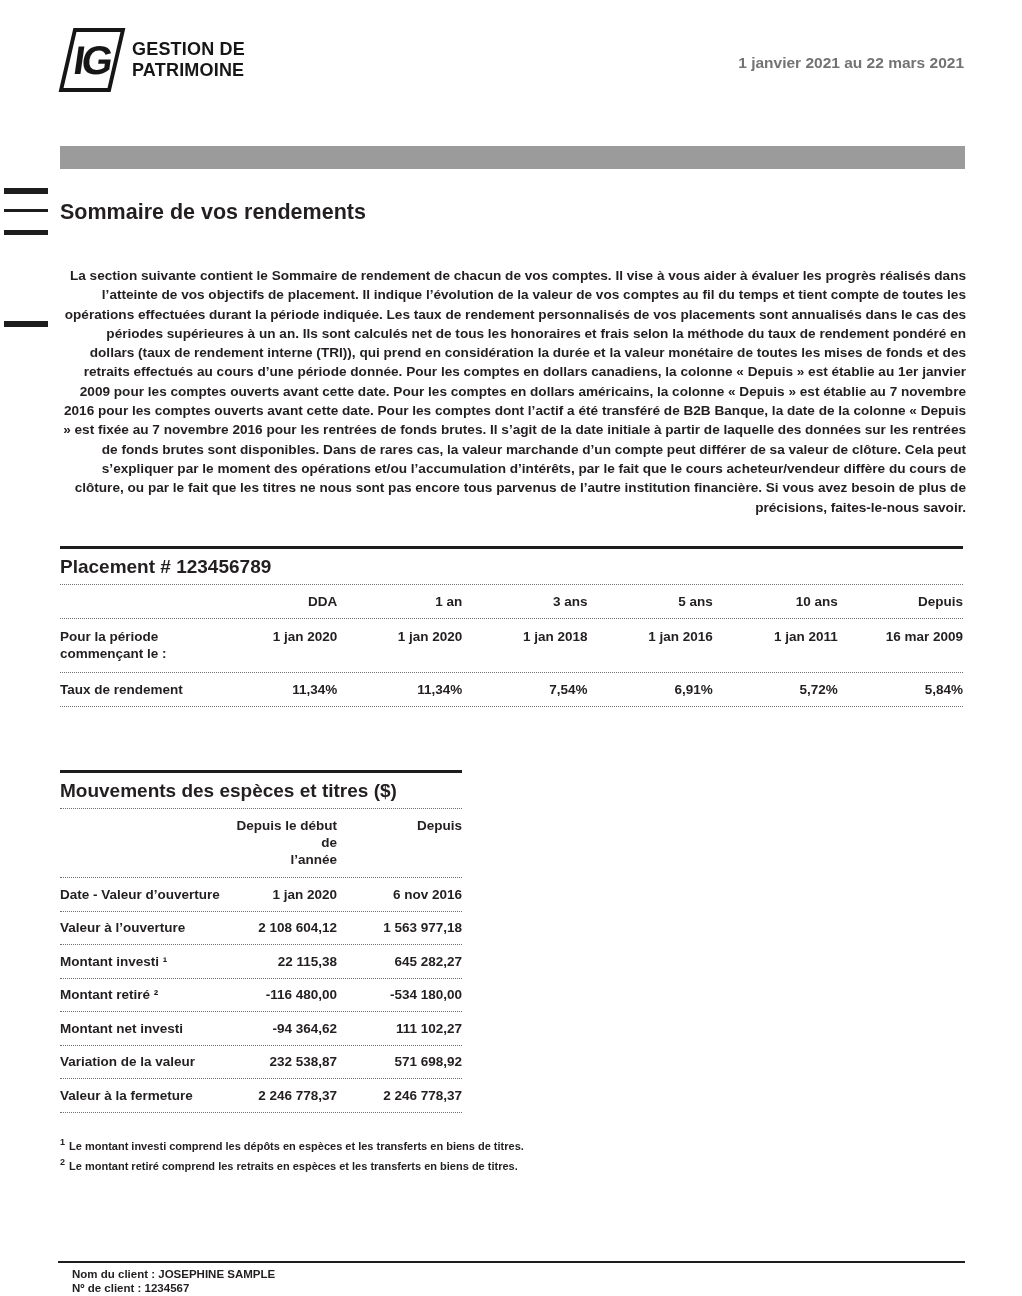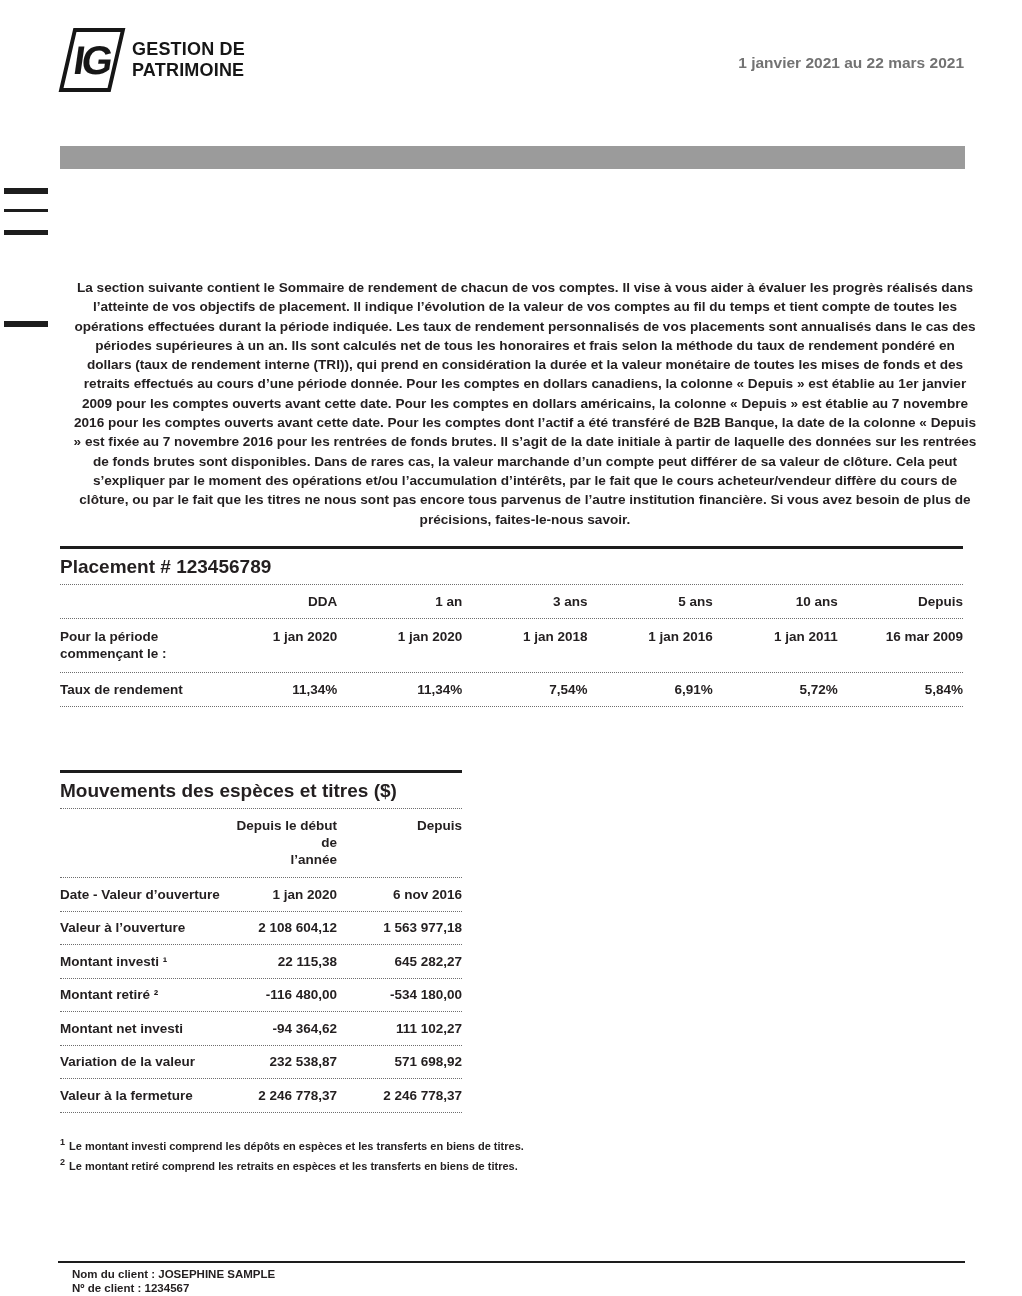--- a/index.html
+++ b/index.html
@@ -35,23 +35,23 @@
   .mark.m1{top:188px;height:6px;}
   .mark.m2{top:209px;height:3px;}
   .mark.m3{top:230px;height:5px;}
   .mark.m4{top:321px;height:6px;}
   
   .page-title{
     position:absolute;left:60px;top:200px;margin:0;
     font-size:21.5px;font-weight:bold;color:#231f20;
   }
   .intro{
-    position:absolute;left:60px;top:266px;width:906px;margin:12px;
+    position:absolute;left:60px;top:266px;width:906px;margin:0;
     font-size:13.6px;font-weight:bold;line-height:19.3px;color:#231f20;
-    text-align:center;
+    text-align:right;
   }
   
   .tbl{position:absolute;left:60px;border-top:3px solid #1d1d1d;}
   .tbl-title{
     font-size:19px;font-weight:bold;padding:7px 0 6px 0;
     border-bottom:1px dotted #6e6e6e;
   }
   .trow{
     display:flex;align-items:center;
     border-bottom:1px dotted #6e6e6e;
@@ -96,20 +96,21 @@
     </div>
   </div>
   <div class="period">1 janvier 2021 au 22 mars 2021</div>
 
   <div class="gray-bar"></div>
   <div class="mark m1"></div>
   <div class="mark m2"></div>
   <div class="mark m3"></div>
   <div class="mark m4"></div>
 
+  <h1 class="page-title">Sommaire de vos rendements</h1>
   <p class="intro">La section suivante contient le Sommaire de rendement de chacun de vos comptes. Il vise à vous aider à évaluer les progrès réalisés dans l’atteinte de vos objectifs de placement. Il indique l’évolution de la valeur de vos comptes au fil du temps et tient compte de toutes les opérations effectuées durant la période indiquée. Les taux de rendement personnalisés de vos placements sont annualisés dans le cas des périodes supérieures à un an. Ils sont calculés net de tous les honoraires et frais selon la méthode du taux de rendement pondéré en dollars (taux de rendement interne (TRI)), qui prend en considération la durée et la valeur monétaire de toutes les mises de fonds et des retraits effectués au cours d’une période donnée. Pour les comptes en dollars canadiens, la colonne « Depuis » est établie au 1er janvier 2009 pour les comptes ouverts avant cette date. Pour les comptes en dollars américains, la colonne « Depuis » est établie au 7 novembre 2016 pour les comptes ouverts avant cette date. Pour les comptes dont l’actif a été transféré de B2B Banque, la date de la colonne « Depuis » est fixée au 7 novembre 2016 pour les rentrées de fonds brutes. Il s’agit de la date initiale à partir de laquelle des données sur les rentrées de fonds brutes sont disponibles. Dans de rares cas, la valeur marchande d’un compte peut différer de sa valeur de clôture. Cela peut s’expliquer par le moment des opérations et/ou l’accumulation d’intérêts, par le fait que le cours acheteur/vendeur diffère du cours de clôture, ou par le fait que les titres ne nous sont pas encore tous parvenus de l’autre institution financière. Si vous avez besoin de plus de précisions, faites-le-nous savoir.</p>
 
   <section class="tbl placement">
     <div class="tbl-title">Placement # 123456789</div>
     <div class="trow head">
       <div class="lbl"></div>
       <div class="val">DDA</div>
       <div class="val">1 an</div>
       <div class="val">3 ans</div>
       <div class="val">5 ans</div>

